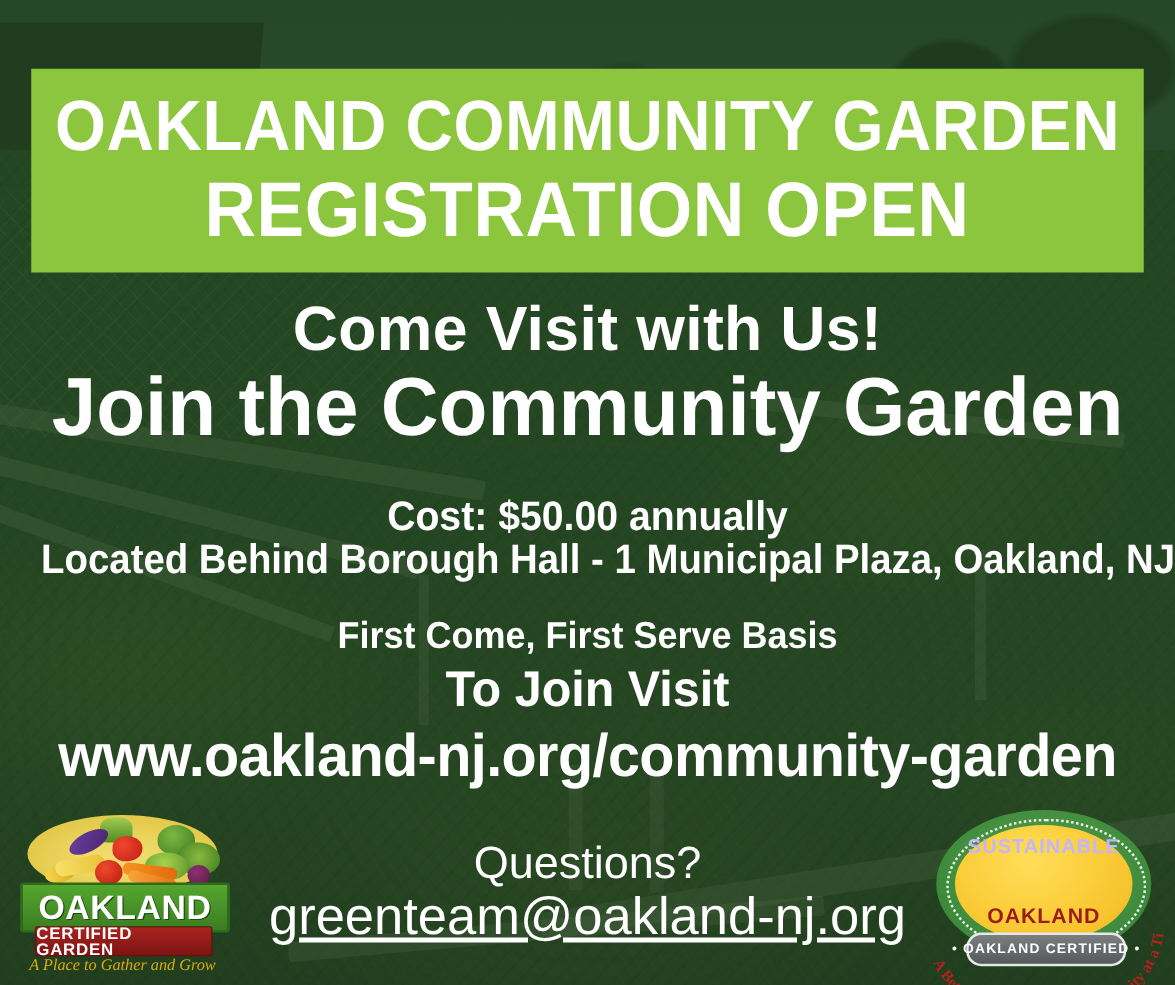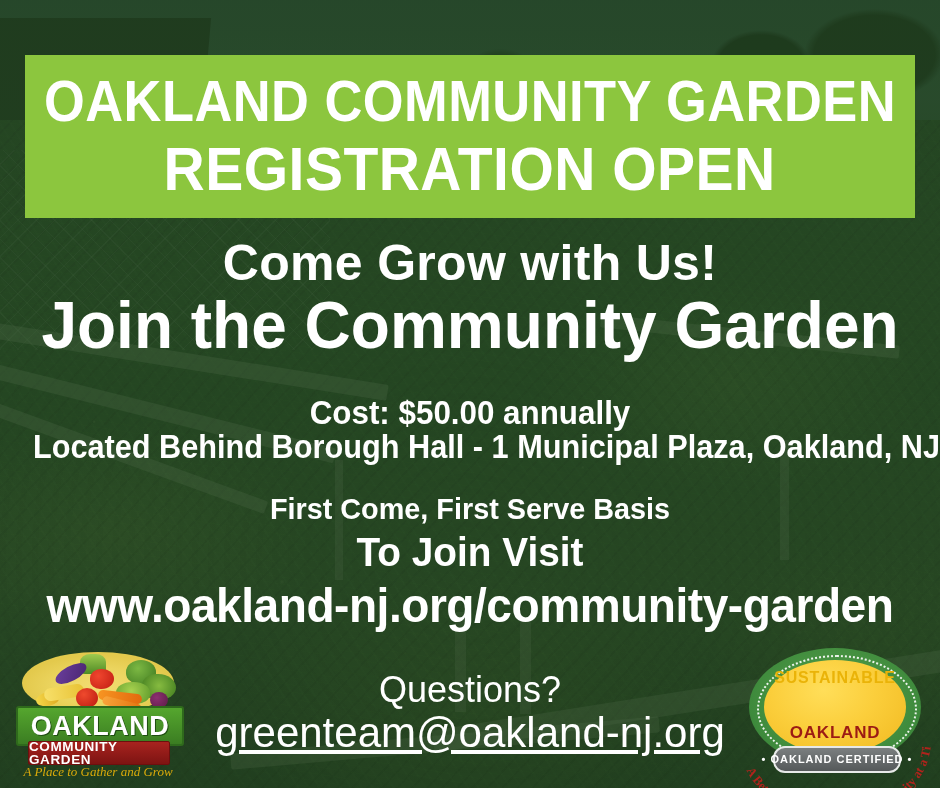--- a/index.html
+++ b/index.html
@@ -208,21 +208,21 @@
     border-radius:50%;
     border:2px dotted rgba(255,255,255,.9);
   }
   .sj-oval{
     position:absolute;left:29px;top:12px;width:142px;height:94px;
     background:radial-gradient(ellipse at 42% 32%, #FFDE59 0%, #FBCE3B 45%, #F0B81F 100%);
     border-radius:50%;
   }
   .sj-sus{
     position:absolute;left:29px;top:22px;width:142px;text-align:center;
-    color:#eab308;font-family:"Liberation Sans",sans-serif;font-weight:bold;
+    color:#c4b5fd;font-family:"Liberation Sans",sans-serif;font-weight:bold;
     font-size:16px;letter-spacing:.8px;line-height:1;
   }
   .sj-jer{
     position:absolute;left:29px;top:38px;width:142px;text-align:center;
     color:#1f7a1f;font-family:"Liberation Sans",sans-serif;font-weight:bold;
     font-size:34px;letter-spacing:-.5px;line-height:1;
   }
   .sj-reg{font-size:10px;vertical-align:super;}
   .sj-oak{
     position:absolute;left:29px;top:76px;width:142px;text-align:center;
@@ -273,21 +273,21 @@
     <div class="bg-overlay2"></div>
   </div>
 
   <div class="content">
 
     <div class="headline-banner">
       <div class="hb-line hb-line1">OAKLAND COMMUNITY GARDEN</div>
       <div class="hb-line hb-line2">REGISTRATION OPEN</div>
     </div>
 
-    <div class="subhead s-come">Come Grow with Us!</div>
+    <div class="subhead s-come">Come Visit with Us!</div>
     <div class="subhead s-join">Join the Community Garden</div>
 
     <div class="detail d-cost">Cost: $50.00 annually</div>
     <div class="detail d-loc">Located Behind Borough Hall -  1 Municipal Plaza, Oakland, NJ</div>
 
     <div class="detail d-first">First Come, First Serve Basis</div>
     <div class="detail d-tojoin">To Join Visit</div>
     <div class="detail d-url">www.oakland-nj.org/community-garden</div>
 
     <div class="contact c-q">Questions?</div>
@@ -305,21 +305,21 @@
         <div class="veg tomato"></div>
         <div class="veg lettuce"></div>
         <div class="veg carrot1"></div>
         <div class="veg carrot2"></div>
         <div class="veg beet"></div>
       </div>
       <div class="ocg-bar-green">
         <span>OAKLAND</span>
       </div>
       <div class="ocg-bar-red">
-        <span>COMMUNITY GARDEN</span>
+        <span>CERTIFIED GARDEN</span>
       </div>
       <div class="ocg-tag">A Place to Gather and Grow</div>
     </div>
 
     <div class="sj-badge">
       <div class="sj-ring"></div>
       <div class="sj-dots"></div>
       <div class="sj-oval"></div>
       <div class="sj-sus">SUSTAINABLE</div>
       <div class="sj-oak">OAKLAND</div>

